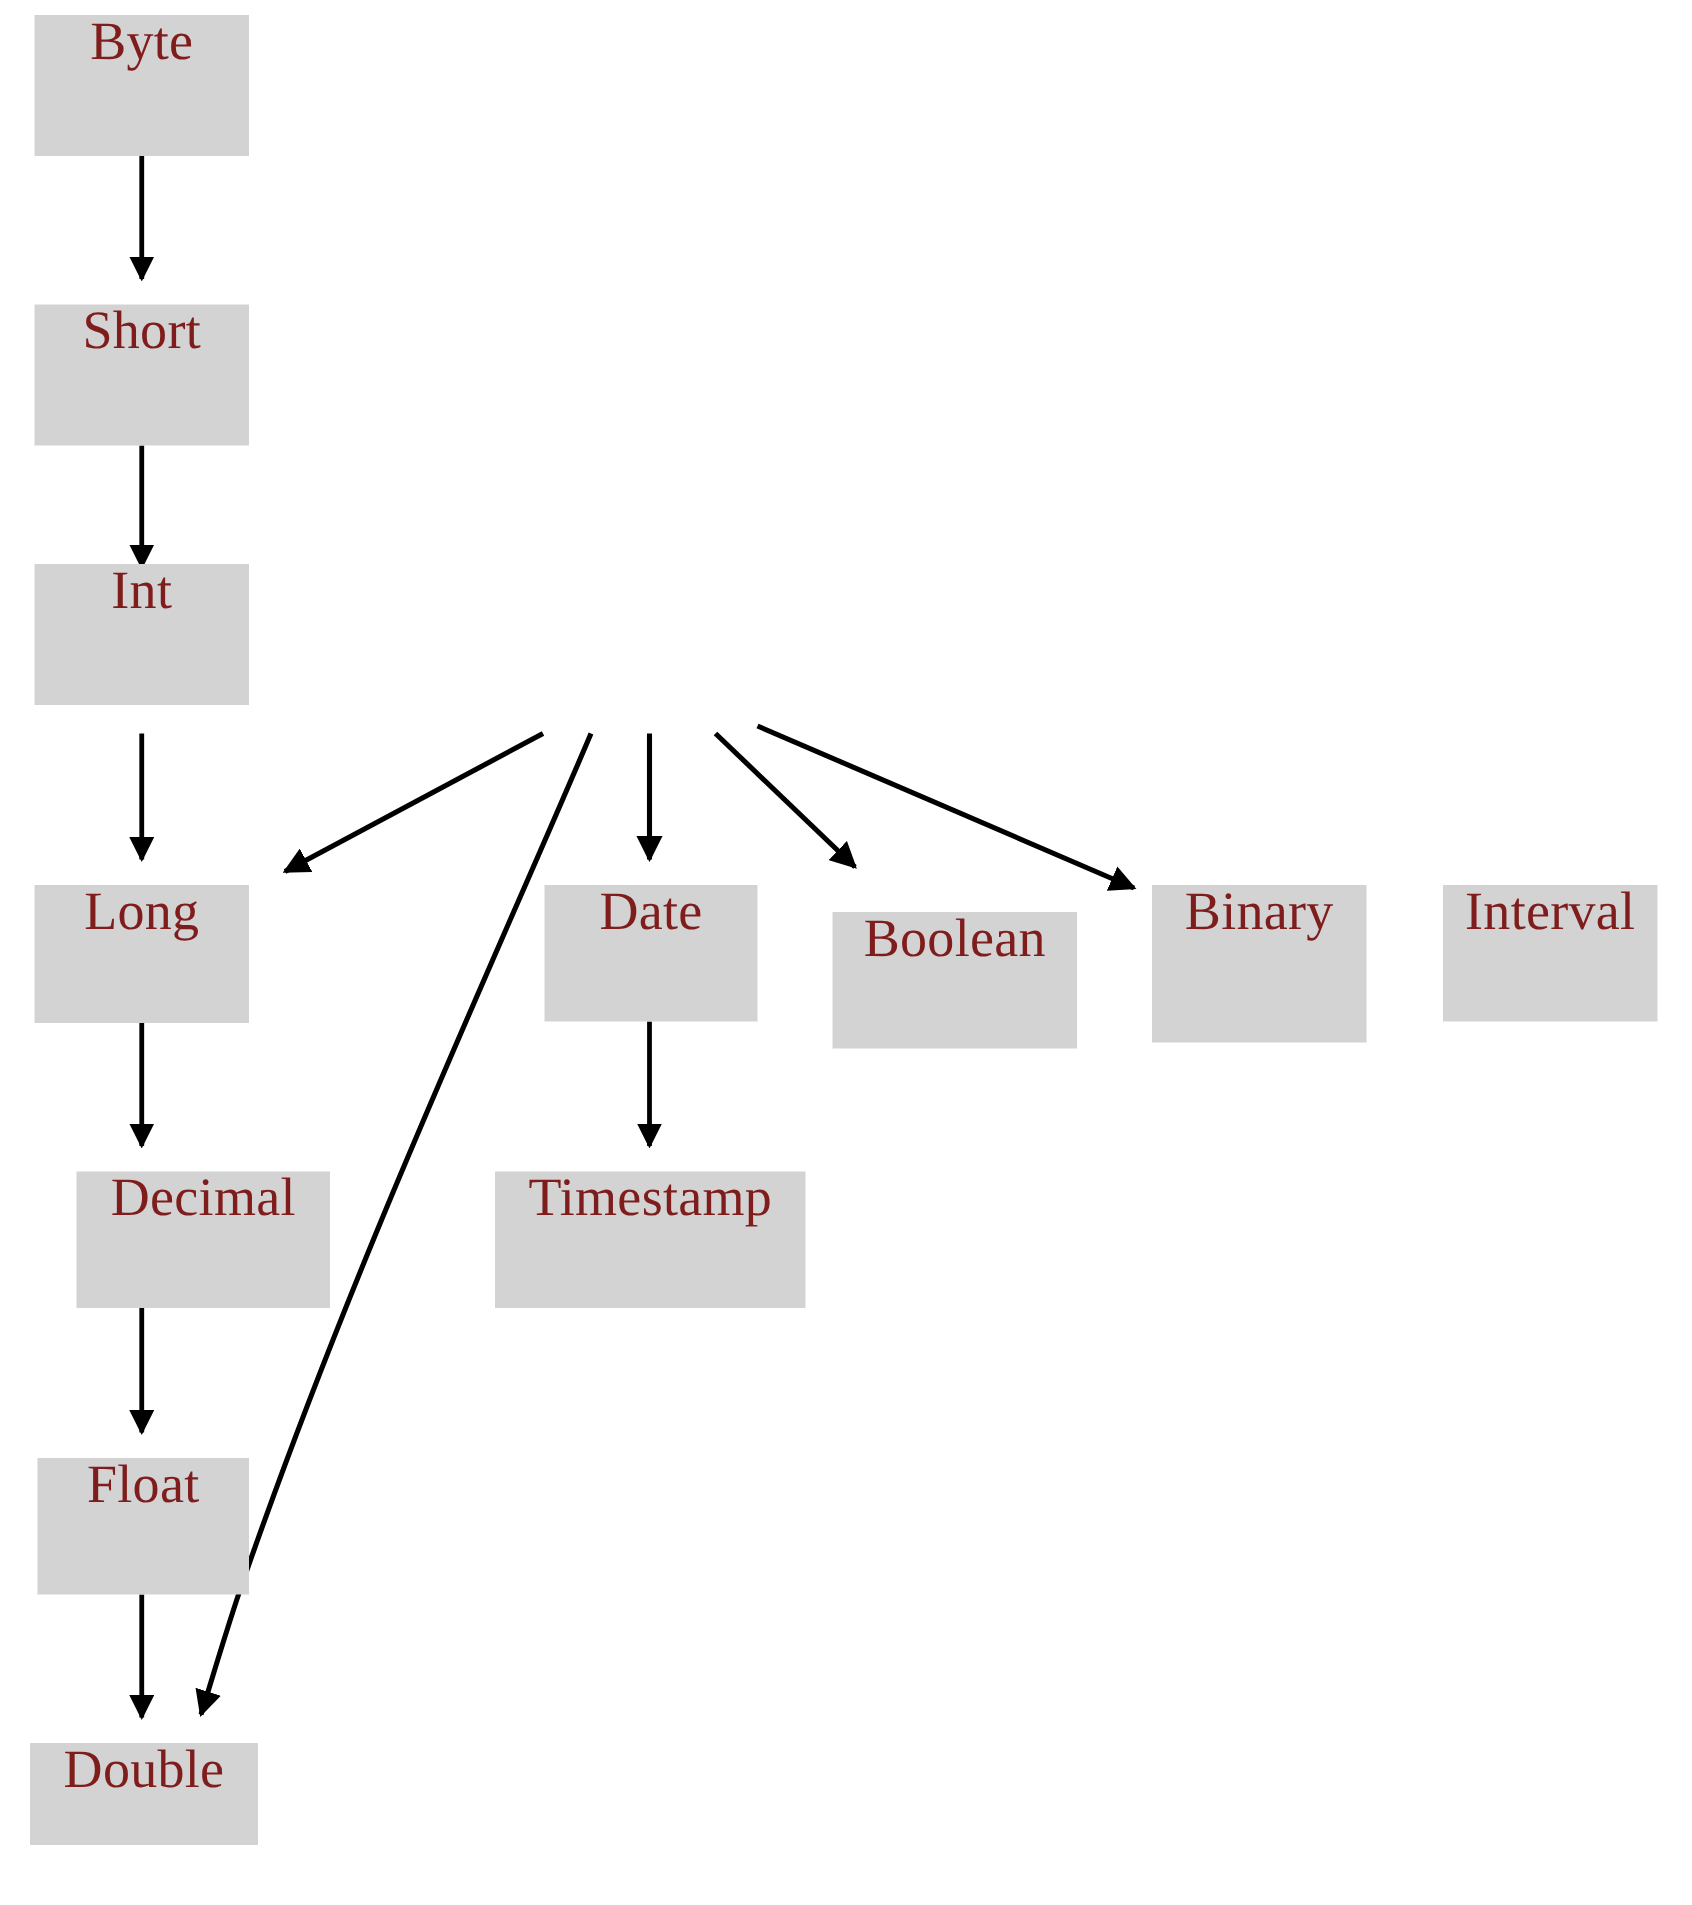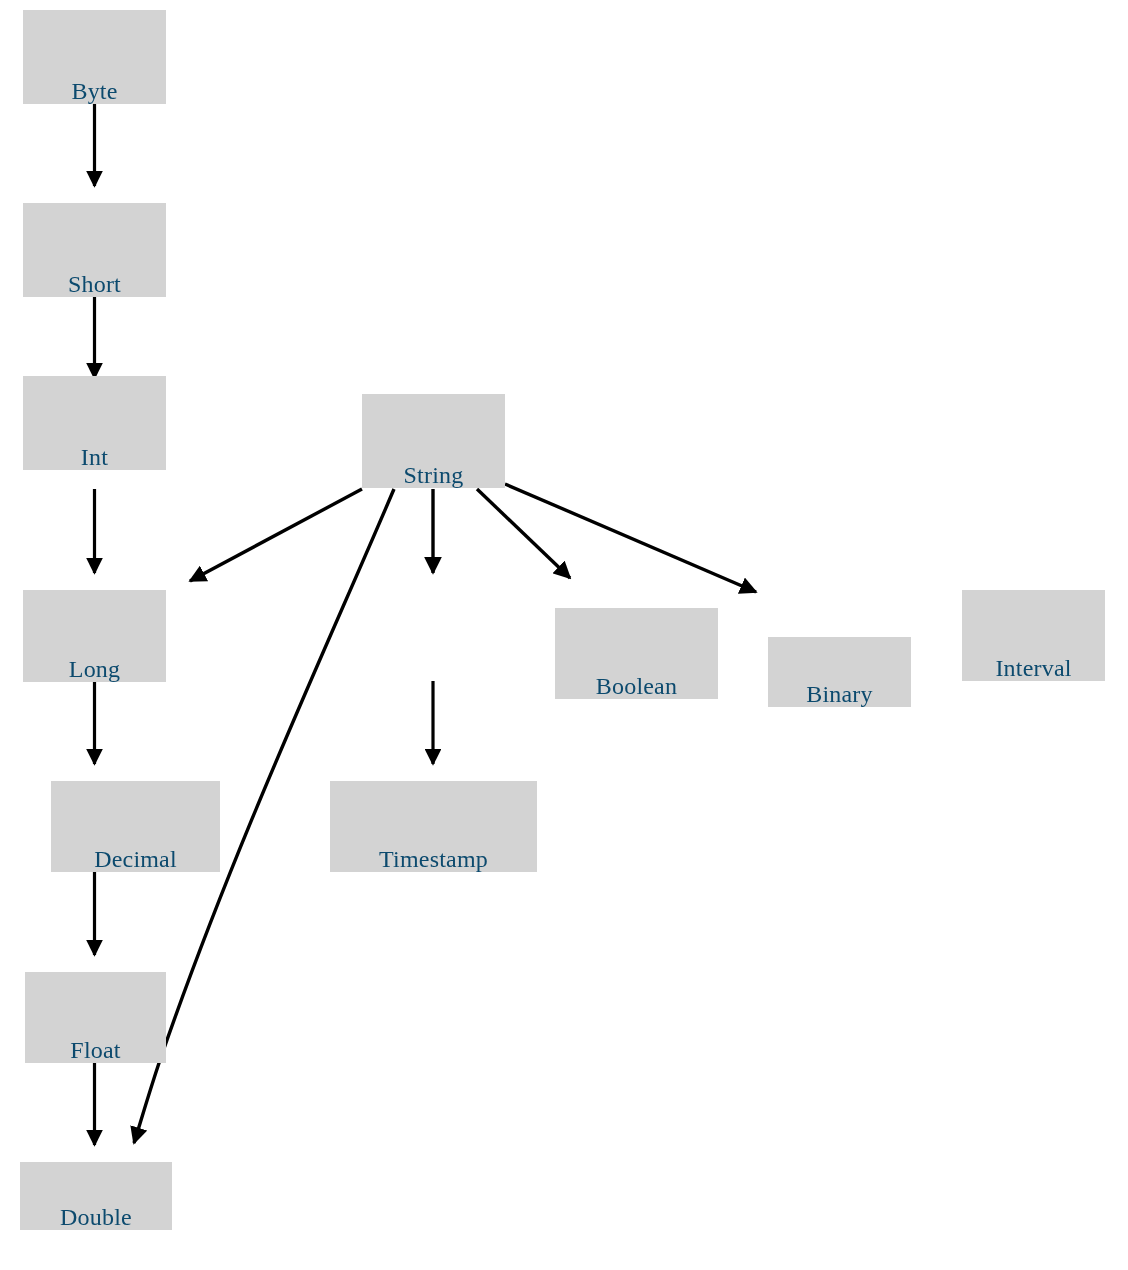--- a/index.html
+++ b/index.html
@@ -23,25 +23,25 @@
     top: 0;
     width: 1128px;
     height: 1270px;
     pointer-events: none;
   }
   .node-box {
     position: absolute;
     box-sizing: border-box;
     background: #d3d3d3;
     display: flex;
-    align-items: flex-end;
+    align-items: flex-start;
     justify-content: center;
-    color: #0c4a6e;
+    color: #7f1d1d;
     font-family: "Liberation Serif", "DejaVu Serif", serif;
-    font-size: 24px;
+    font-size: 36px;
     line-height: 1;
     letter-spacing: 0.2px;
     white-space: nowrap;
     user-select: none;
   }
   .node-label {
     display: block;
     transform: translateY(-1px);
   }
 </style>
@@ -127,34 +127,34 @@
   </div>
 
   <div class="node-box" style="left:25px; top:972px; width:141px; height:91px;">
     <span class="node-label">Float</span>
   </div>
 
   <div class="node-box" style="left:20px; top:1162px; width:152px; height:68px;">
     <span class="node-label">Double</span>
   </div>
 
-  <div class="node-box" style="left:362px; top:394px; width:143px; height:94px;">
-    <span class="node-label">String</span>
+
+  <div class="node-box" style="left:363px; top:590px; width:142px; height:91px;">
+    <span class="node-label">Date</span>
   </div>
-
 
   <div class="node-box" style="left:330px; top:781px; width:207px; height:91px;">
     <span class="node-label">Timestamp</span>
   </div>
 
   <div class="node-box" style="left:555px; top:608px; width:163px; height:91px;">
     <span class="node-label">Boolean</span>
   </div>
 
-  <div class="node-box" style="left:768px; top:590px; width:143px; height:70px;margin-top:47px;">
+  <div class="node-box" style="left:768px; top:590px; width:143px; height:105px;">
     <span class="node-label">Binary</span>
   </div>
 
   <div class="node-box" style="left:962px; top:590px; width:143px; height:91px;">
     <span class="node-label">Interval</span>
   </div>
 
 </div>
 
 </body></html>

